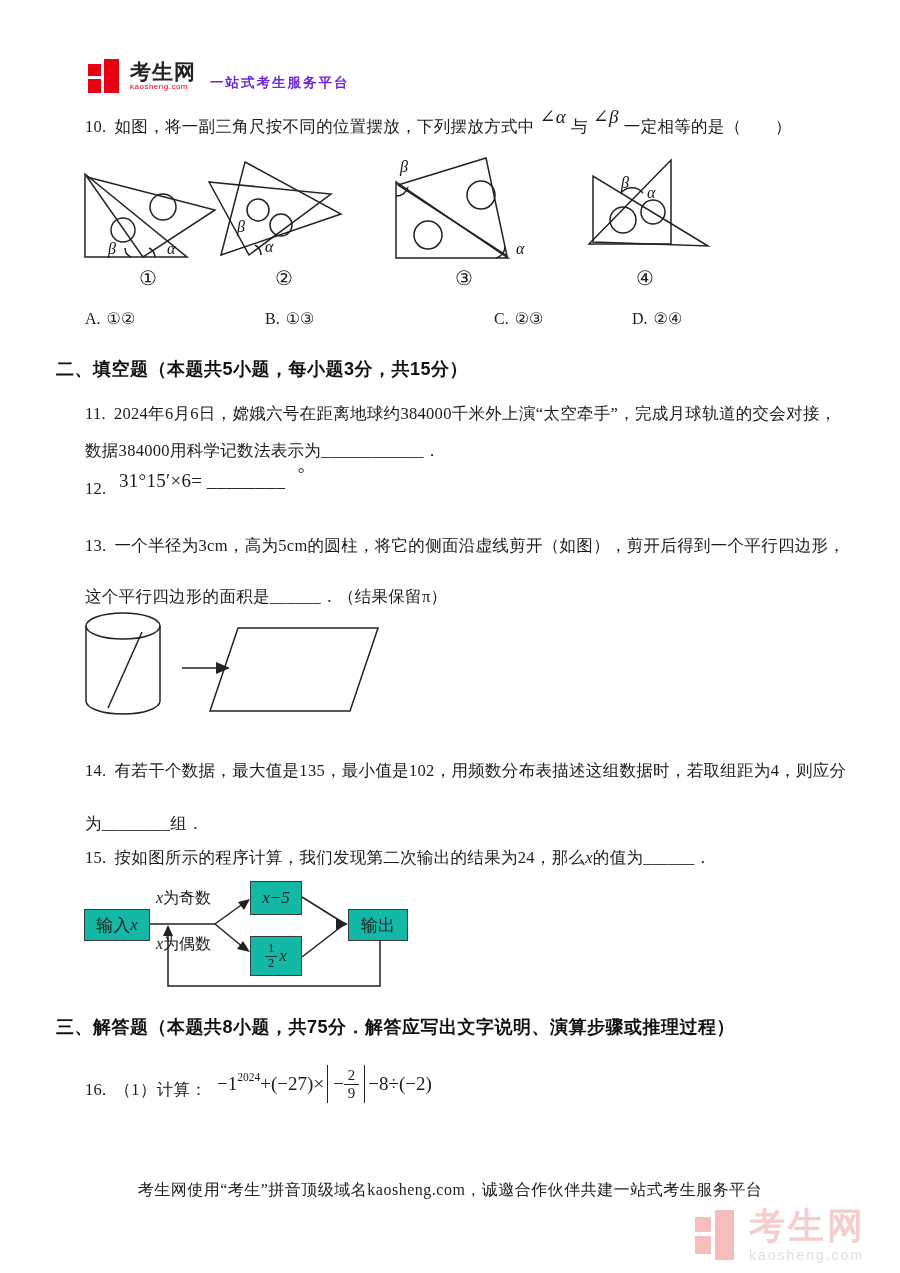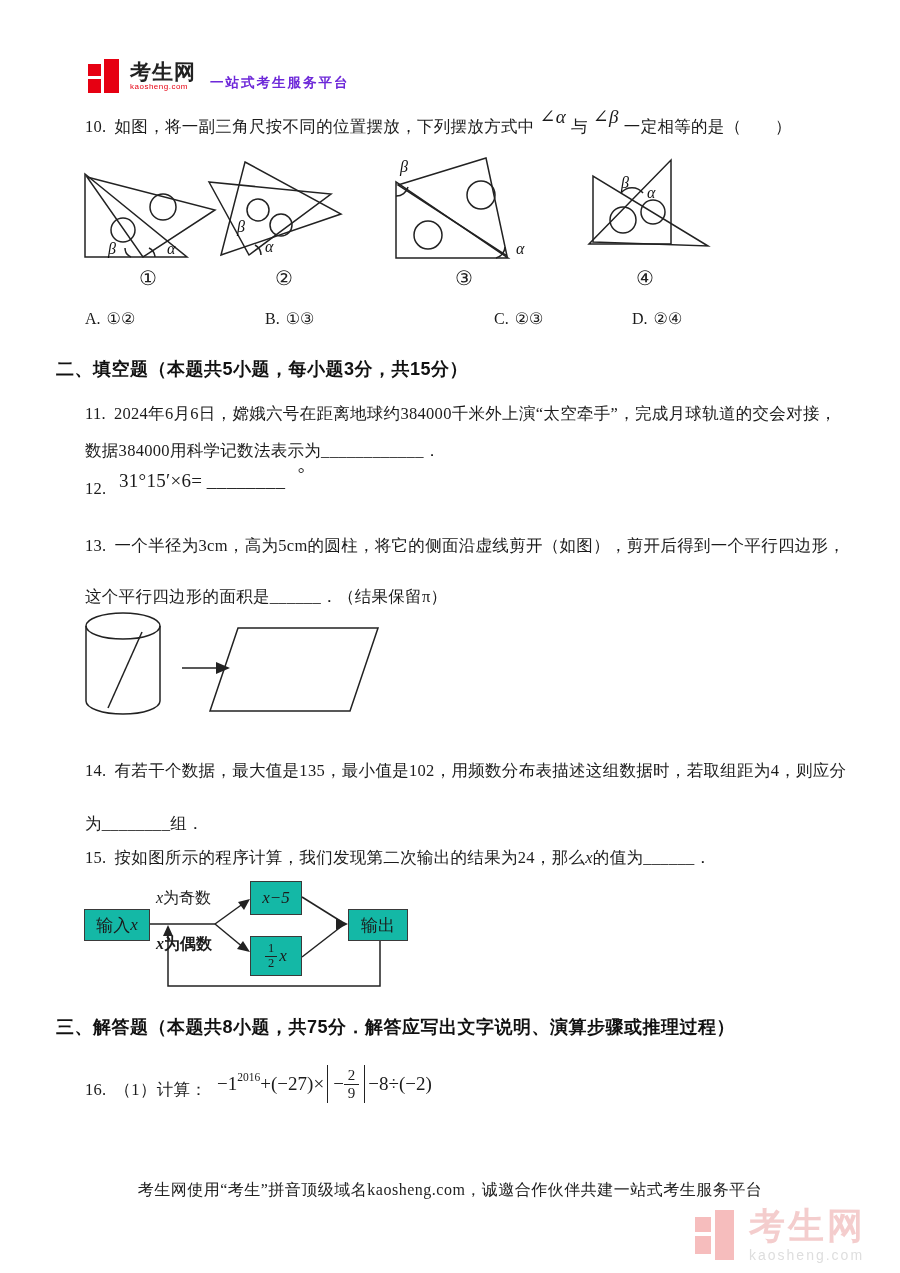--- a/index.html
+++ b/index.html
@@ -199,42 +199,42 @@
     <path d="M300,68 L300,114 L88,114 L88,60"></path>
     <polygon class="ah" points="88,53 83,64 93,64"></polygon>
   </svg>
   <div class="flowbox" style="left:4px;top:37px;width:64px;height:30px;">
     <span>输入</span>
       <span class="ivar">x</span>
   </div>
   <div class="flowlabel" style="left:76px;top:16px;">
     <span class="ivar">x</span><span>为奇数</span>
   </div>
-  <div class="flowlabel" style="left:76px;top:62px;font-weight:bold;">
+  <div class="flowlabel" style="left:76px;top:62px;">
     <span class="ivar">x</span><span>为偶数</span>
   </div>
   <div class="flowbox ivar" style="left:170px;top:9px;width:50px;height:32px;">x−5</div>
   <div class="flowbox" style="left:170px;top:64px;width:50px;height:38px;">
     <span class="sfrac">
         <span class="n">1</span>
         <span>2</span>
       </span>
       <span class="ivar">x</span>
   </div>
   <div class="flowbox" style="left:268px;top:37px;width:58px;height:30px;">输出</div>
 </div>
 
 <div class="abs heading" style="left:56px;top:1015px;">三、解答题（本题共8小题，共75分．解答应写出文字说明、演算步骤或推理过程）</div>
 
 <div class="abs" style="left:85px;top:1058px;height:52px;display:flex;align-items:center;">
   <span class="qline qnum" style="position:relative;top:6px;">16.</span>
   <span class="qline" style="position:relative;top:6px;margin-right:10px;">（1）计算：</span>
   <span class="math">
     <span>−1</span>
-      <sup>2016</sup>
+      <sup>2024</sup>
       <span>+(−27)×</span>
       <span class="absgrp">
         <span>−</span>
         <span class="vfrac">
           <span class="n">2</span>
           <span>9</span>
         </span>
       </span>
       <span>−8÷(−2)</span>
   </span>

